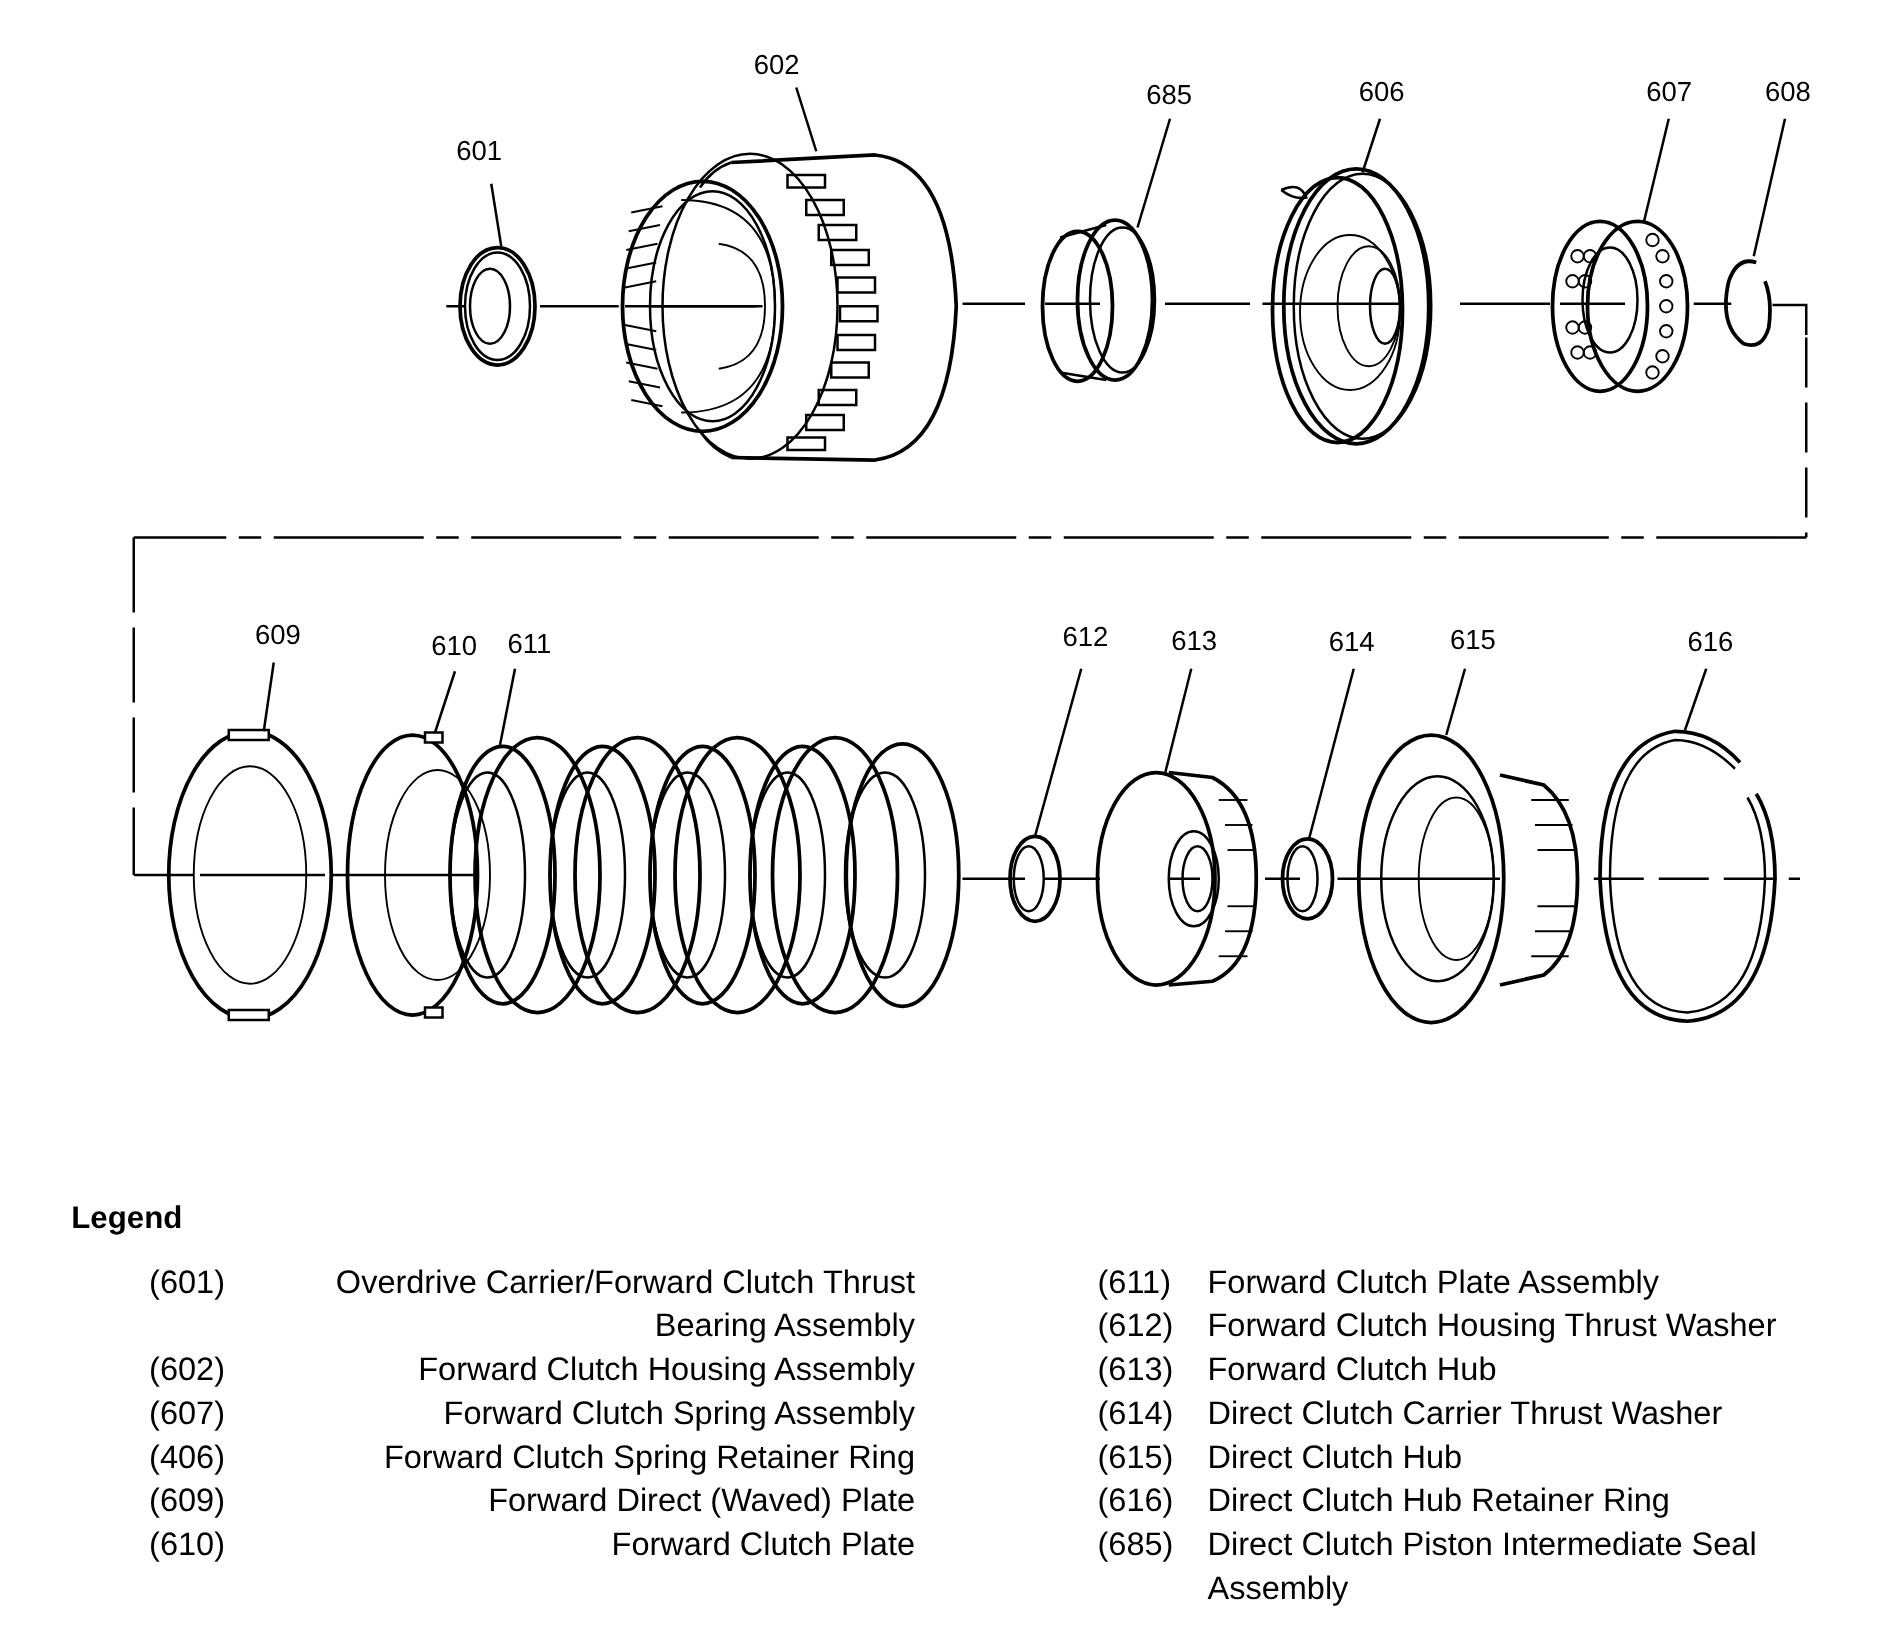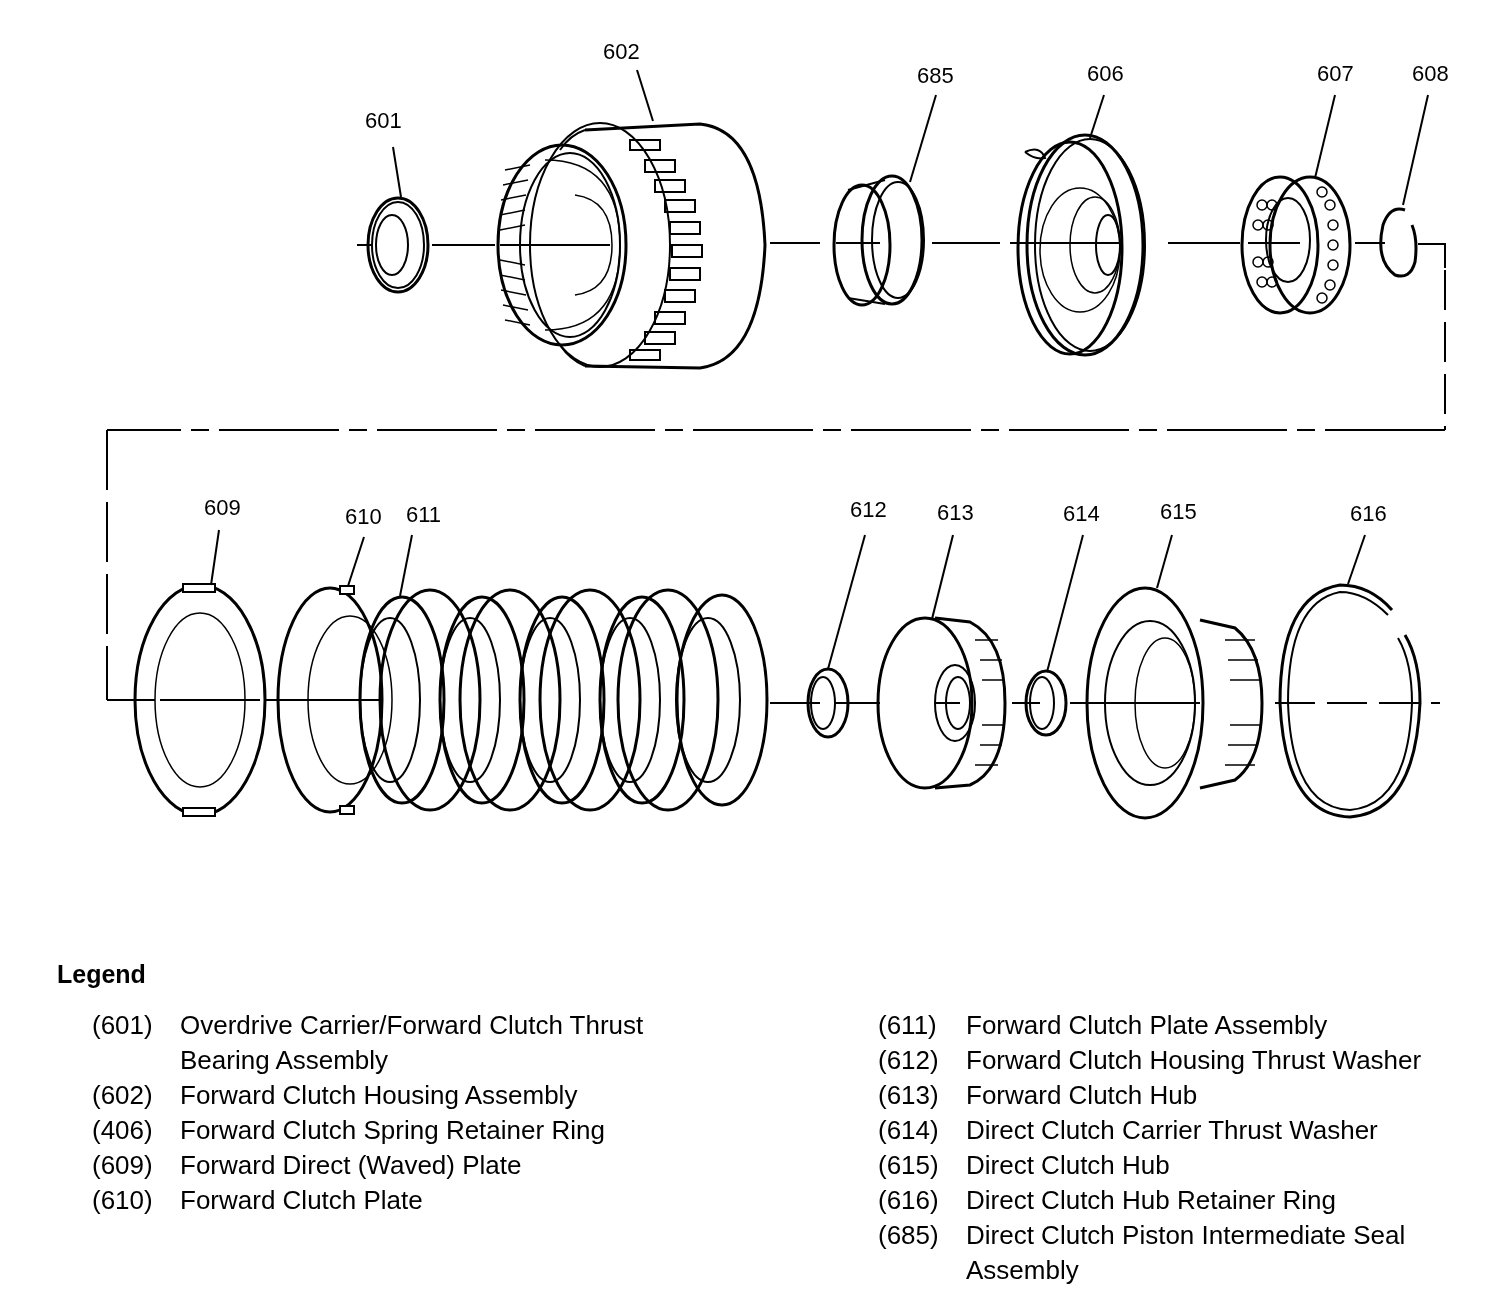--- a/index.html
+++ b/index.html
@@ -7,21 +7,21 @@
     #diagram { position: absolute; left: 0; top: 0; width: 1504px; height: 940px; }
     #diagram text { font-family: "Liberation Sans", sans-serif; font-size: 22px; fill: #000; }
     .ln { fill: none; stroke: #000; stroke-width: 3; }
     .ln2 { fill: none; stroke: #000; stroke-width: 2; }
     .thin { fill: none; stroke: #000; stroke-width: 1.5; }
     .leader { stroke: #000; stroke-width: 2; fill: none; }
     .fillw { fill: #fff; }
     #legend { position: absolute; left: 0; top: 950px; width: 1272px; height: 350px; }
     .legend-title { position: absolute; left: 57px; top: 10px; font-weight: bold; font-size: 25px; }
     .legend-col { position: absolute; top: 58px; }
-    .legend-col.left { left: 92px; width: 640px; }
+    .legend-col.left { left: 92px; width: 640px; text-align: right; }
     .legend-col.right { left: 846px; width: 630px; margin-left: 32px; }
     .legend-row { display: flex; font-size: 26px; line-height: 35px; }
     .legend-num { width: 88px; flex: none; }
     .legend-desc { flex: 1; }
   </style>
 </head>
 <body>
 
 <svg id="diagram" viewBox="0 0 1504 940" xmlns="http://www.w3.org/2000/svg">
 
@@ -262,20 +262,24 @@
   <div class="legend-col left">
     <div class="legend-row">
         <span class="legend-num">(601)</span>
         <span class="legend-desc">Overdrive Carrier/Forward Clutch Thrust Bearing Assembly</span>
       </div>
     <div class="legend-row">
         <span class="legend-num">(602)</span>
         <span class="legend-desc">Forward Clutch Housing Assembly</span>
       </div>
     <div class="legend-row">
+        <span class="legend-num">(607)</span>
+        <span class="legend-desc">Forward Clutch Spring Assembly</span>
+      </div>
+    <div class="legend-row">
         <span class="legend-num">(406)</span>
         <span class="legend-desc">Forward Clutch Spring Retainer Ring</span>
       </div>
     <div class="legend-row">
         <span class="legend-num">(609)</span>
         <span class="legend-desc">Forward Direct (Waved) Plate</span>
       </div>
     <div class="legend-row">
         <span class="legend-num">(610)</span>
         <span class="legend-desc">Forward Clutch Plate</span>

